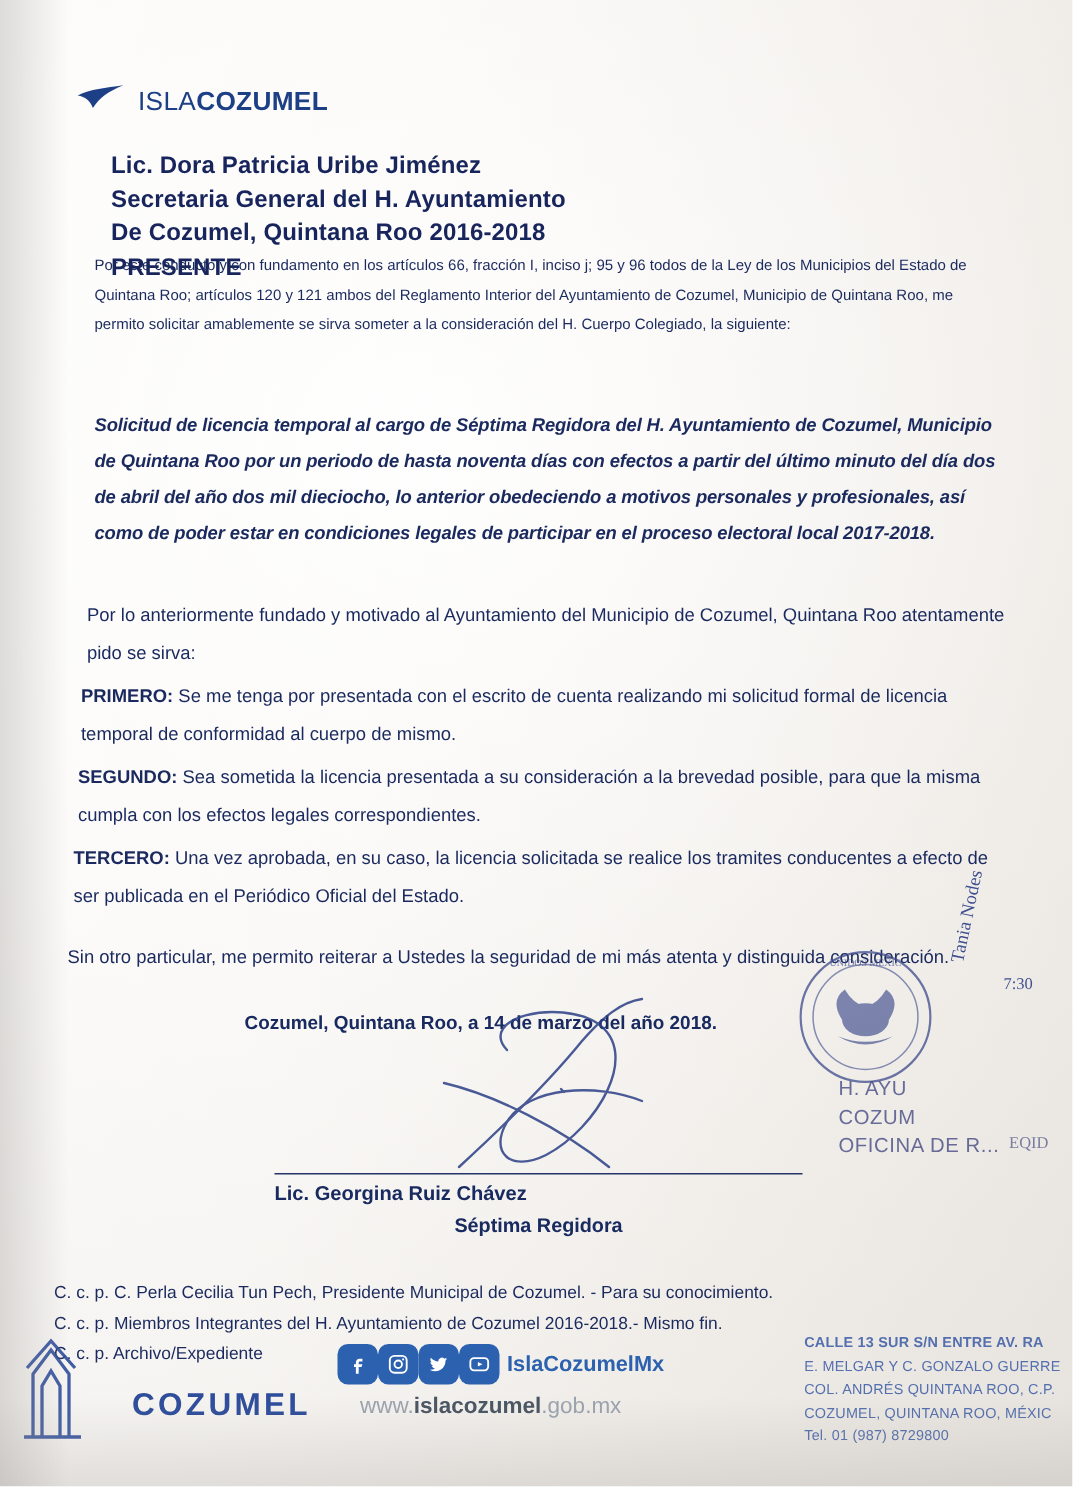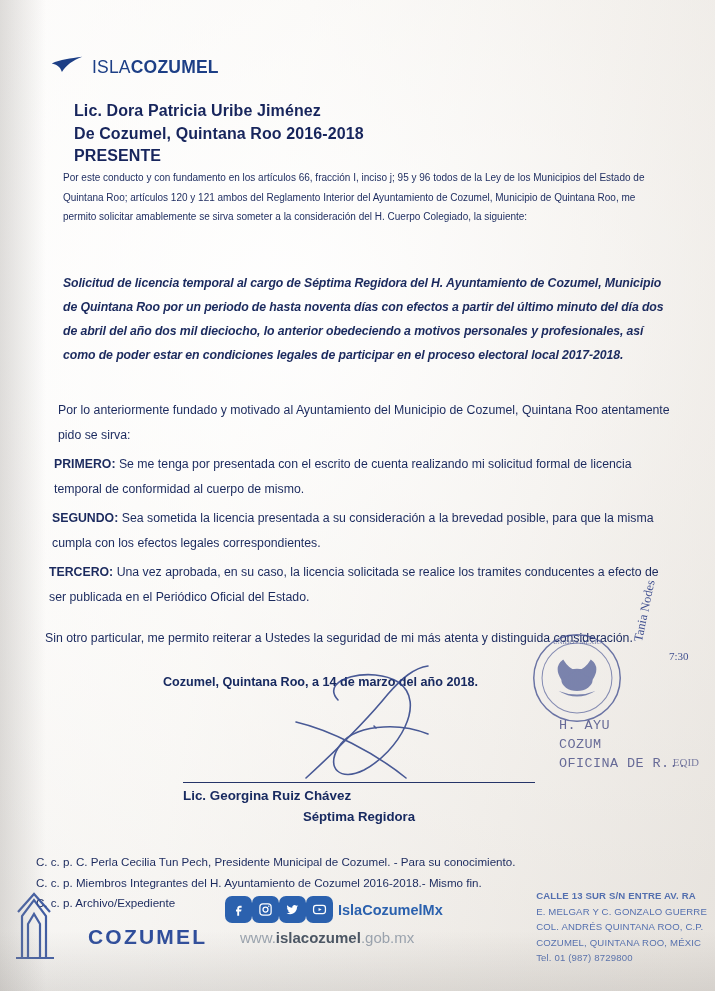--- a/index.html
+++ b/index.html
@@ -219,21 +219,21 @@
     left: 8px;
     top: 0px;
     width: 92px;
     height: 92px;
   }
   .stamp-lines {
     position: absolute;
     left: 36px;
     top: 84px;
     color: #4a4f86;
-    font-family: Liberation Mono, monospace;
+    font-family: Liberation Sans, sans-serif;
     font-size: 13.5px;
     line-height: 1.42;
     letter-spacing: 0.4px;
     opacity: 0.82;
   }
   .stamp-lines div { white-space: nowrap; }
   .stamp-date {
     position: absolute;
     left: 108px;
     top: 8px;
@@ -354,20 +354,21 @@
       </svg>
       <div class="logo-text">
         <span>ISLA</span><b>COZUMEL</b>
       </div>
     </div>
 
     <div class="doc">
 
       <div class="addressee">
         <div>Lic. Dora Patricia Uribe Jiménez</div>
+        <div>Secretaria General del H. Ayuntamiento</div>
         <div>De Cozumel, Quintana Roo 2016-2018</div>
         <div>PRESENTE</div>
       </div>
 
       <p class="para p1">Por este conducto y con fundamento en los artículos 66, fracción I, inciso j; 95 y 96 todos de la Ley de los Municipios del Estado de Quintana Roo; artículos 120 y 121 ambos del Reglamento Interior del Ayuntamiento de Cozumel, Municipio de Quintana Roo, me permito solicitar amablemente se sirva someter a la consideración del H. Cuerpo Colegiado, la siguiente:</p>
 
       <p class="para p-quote">Solicitud de licencia temporal al cargo de Séptima Regidora del H. Ayuntamiento de Cozumel, Municipio de Quintana Roo por un periodo de hasta noventa días con efectos a partir del último minuto del día dos de abril del año dos mil dieciocho, lo anterior obedeciendo a motivos personales y profesionales, así como de poder estar en condiciones legales de participar en el proceso electoral local 2017-2018.</p>
 
       <p class="para p2">Por lo anteriormente fundado y motivado al Ayuntamiento del Municipio de Cozumel, Quintana Roo atentamente pido se sirva:</p>
 

